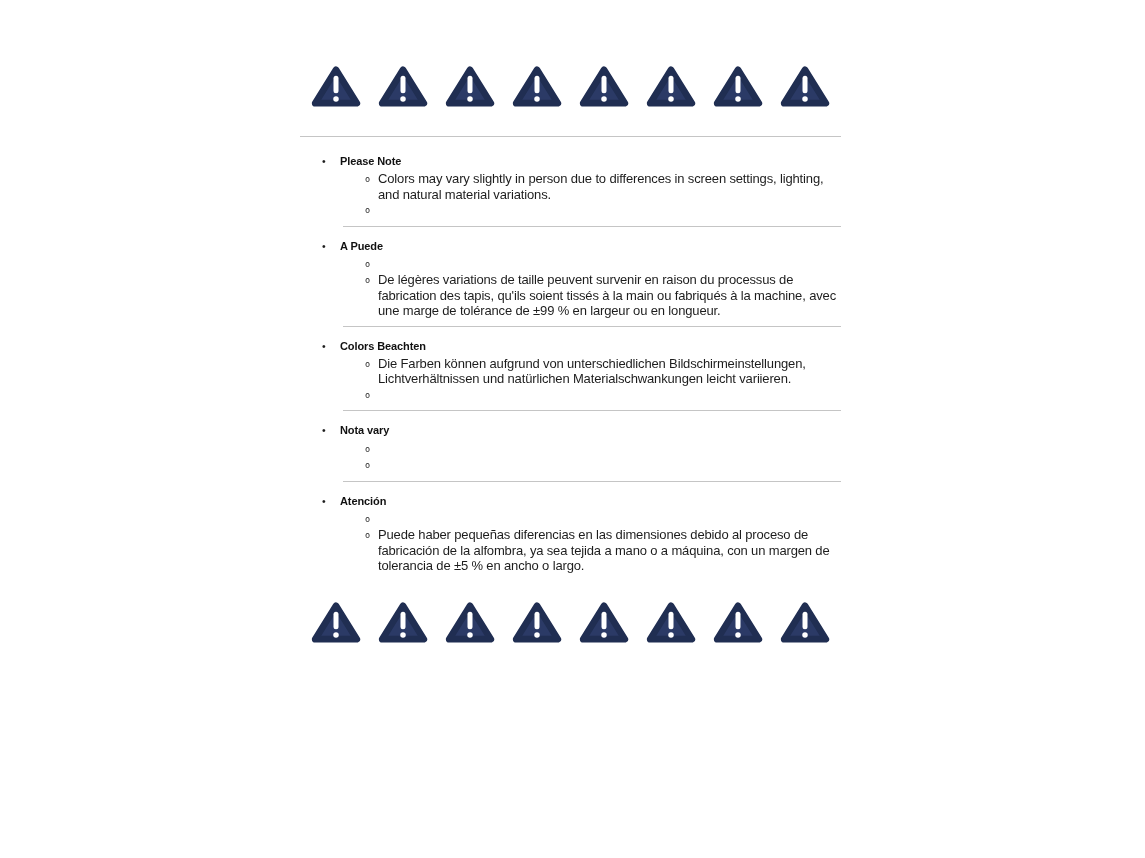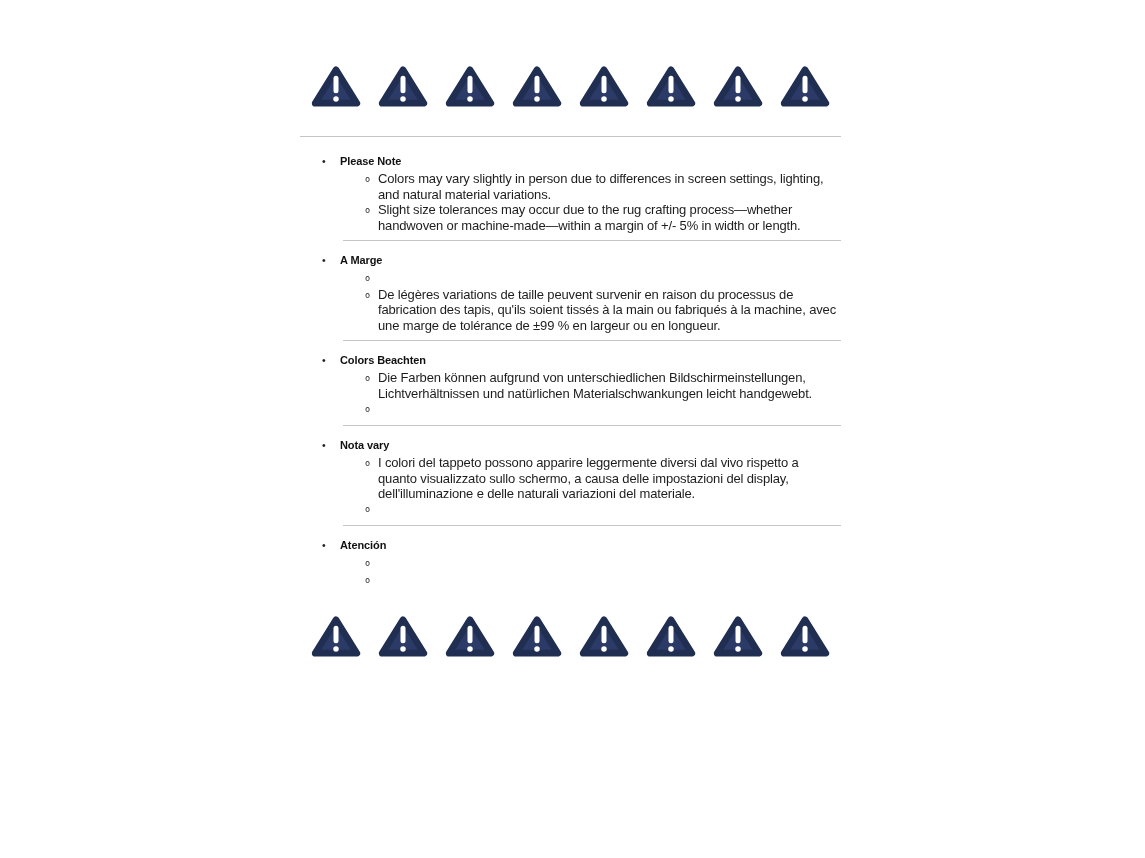--- a/index.html
+++ b/index.html
@@ -170,30 +170,29 @@
       <h2 class="heading">Please Note</h2>
     </div>
     <div class="items">
   <div class="item-row">
     <span class="bullet-l2">o</span>
     <p class="item-text">Colors may vary slightly in person due to differences in screen settings, lighting, and natural material variations.</p>
   </div>
 
   <div class="item-row">
     <span class="bullet-l2">o</span>
-    <p class="item-text">Slight size tolerances may occur due to the rug crafting process—whether handwoven or machine-made—within a margin of +/- 5% in width or length.</p>
   </div>
 </div>
     <hr class="rule section-rule">
   </section>
 
   <section class="note-section">
     <div class="h-row">
       <span class="bullet-l1">•</span>
-      <h2 class="heading">A Marge</h2>
+      <h2 class="heading">A Puede</h2>
     </div>
     <div class="items">
   <div class="item-row">
     <span class="bullet-l2">o</span>
   </div>
 
   <div class="item-row">
     <span class="bullet-l2">o</span>
     <p class="item-text">De légères variations de taille peuvent survenir en raison du processus de fabrication des tapis, qu'ils soient tissés à la main ou fabriqués à la machine, avec une marge de tolérance de ±99 % en largeur ou en longueur.</p>
   </div>
@@ -202,39 +201,38 @@
   </section>
 
   <section class="note-section">
     <div class="h-row">
       <span class="bullet-l1">•</span>
       <h2 class="heading">Colors Beachten</h2>
     </div>
     <div class="items">
   <div class="item-row">
     <span class="bullet-l2">o</span>
-    <p class="item-text">Die Farben können aufgrund von unterschiedlichen Bildschirmeinstellungen, Lichtverhältnissen und natürlichen Materialschwankungen leicht handgewebt.</p>
+    <p class="item-text">Die Farben können aufgrund von unterschiedlichen Bildschirmeinstellungen, Lichtverhältnissen und natürlichen Materialschwankungen leicht variieren.</p>
   </div>
 
   <div class="item-row">
     <span class="bullet-l2">o</span>
   </div>
 </div>
     <hr class="rule section-rule">
   </section>
 
   <section class="note-section">
     <div class="h-row">
       <span class="bullet-l1">•</span>
       <h2 class="heading">Nota vary</h2>
     </div>
     <div class="items">
   <div class="item-row">
     <span class="bullet-l2">o</span>
-    <p class="item-text">I colori del tappeto possono apparire leggermente diversi dal vivo rispetto a quanto visualizzato sullo schermo, a causa delle impostazioni del display, dell'illuminazione e delle naturali variazioni del materiale.</p>
   </div>
 
   <div class="item-row">
     <span class="bullet-l2">o</span>
   </div>
 </div>
     <hr class="rule section-rule">
   </section>
 
   <section class="note-section">
@@ -242,20 +240,21 @@
       <span class="bullet-l1">•</span>
       <h2 class="heading">Atención</h2>
     </div>
     <div class="items">
   <div class="item-row">
     <span class="bullet-l2">o</span>
   </div>
 
   <div class="item-row">
     <span class="bullet-l2">o</span>
+    <p class="item-text">Puede haber pequeñas diferencias en las dimensiones debido al proceso de fabricación de la alfombra, ya sea tejida a mano o a máquina, con un margen de tolerancia de ±5 % en ancho o largo.</p>
   </div>
 </div>
 
   </section>
 </div>
 
     <div class="triangle-row bottom" id="row-bottom">
   <span class="tri">
     <svg viewBox="0 0 60 54" aria-hidden="true">
       <path d="M30 7 L55 47 L5 47 Z" style="fill: var(--tri-fill); stroke: var(--tri-stroke);" stroke-width="8" stroke-linejoin="round"></path>

